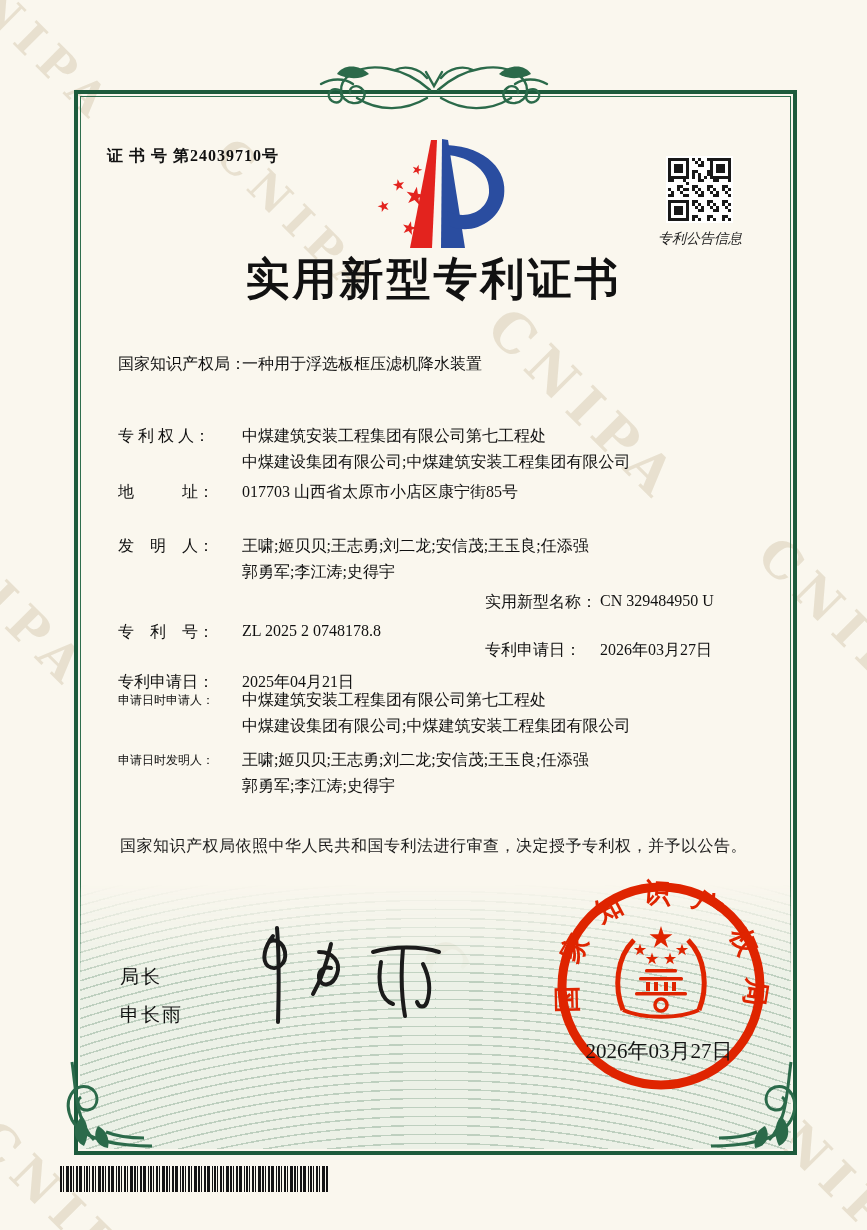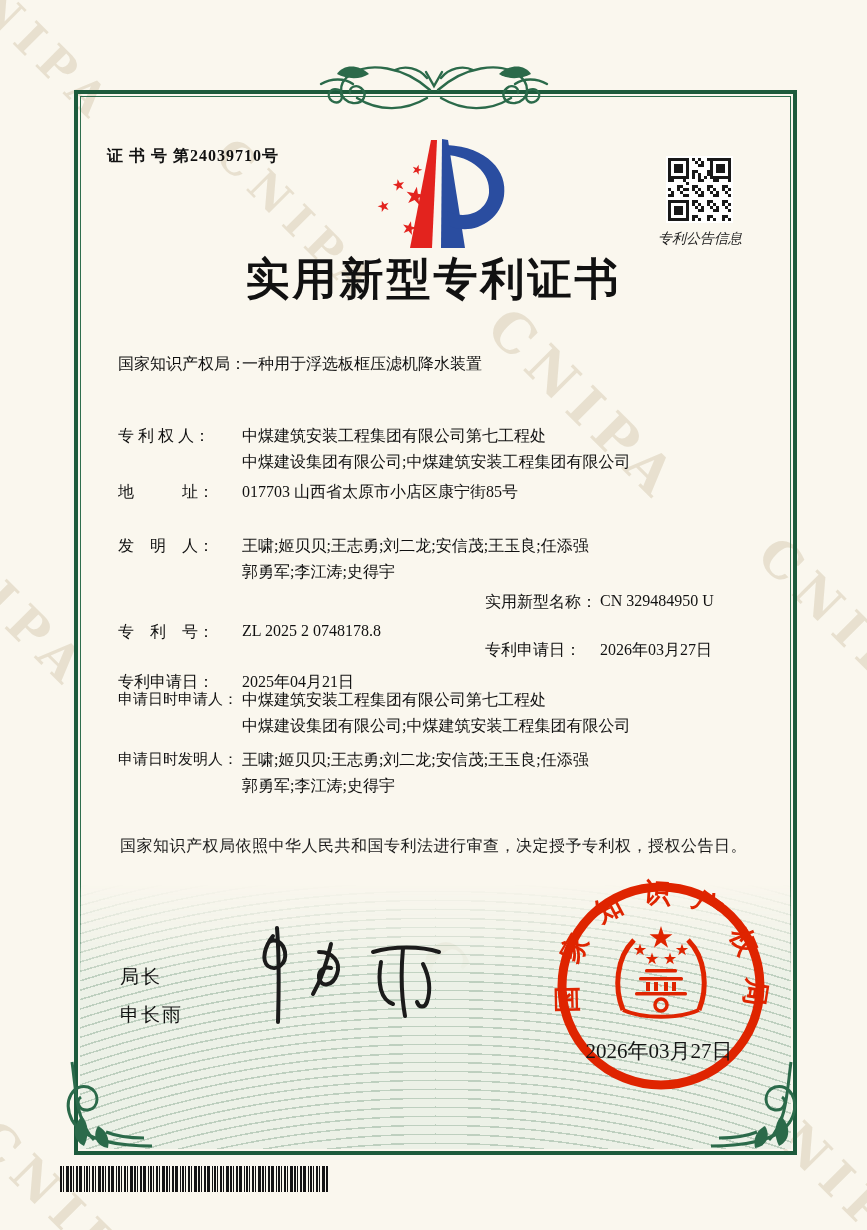--- a/index.html
+++ b/index.html
@@ -40,21 +40,21 @@
   #qr{display:grid;grid-template-columns:repeat(21,3px);grid-auto-rows:3px;background:#fff;padding:2px;}
   #qr .q1{background:#181818;}
   .qr-caption{position:absolute;left:640px;top:230px;width:120px;text-align:center;
     font-size:14px;font-style:italic;color:#222;}
   .doc-title{position:absolute;left:0;top:250px;width:867px;text-align:center;
     font-size:44px;font-weight:bold;letter-spacing:3px;}
   .row{position:absolute;left:118px;font-size:16px;white-space:nowrap;}
   .row .lbl{display:inline-block;}
   .row .val{position:absolute;left:124px;top:0;white-space:nowrap;}
   .row .l2{position:absolute;left:124px;top:26px;white-space:nowrap;}
-  .row.tight .lbl{font-size:15px;}
+  .row.tight .lbl{font-size:12px;}
   .rowr{position:absolute;left:485px;font-size:16px;white-space:nowrap;}
   .rowr .val{position:absolute;left:115px;top:0;white-space:nowrap;}
   .statement-line{position:absolute;left:0;width:867px;text-align:center;
     font-size:16px;letter-spacing:.5px;color:#1c1c1c;}
   .officer-title{position:absolute;left:120px;top:964px;font-size:19px;letter-spacing:2px;}
   .officer-name{position:absolute;left:120px;top:1002px;font-size:19px;letter-spacing:2px;}
   .signature{position:absolute;left:235px;top:922px;}
   .seal{position:absolute;left:552px;top:877px;z-index:4;}
   .page-footer{position:absolute;left:0;top:1108px;width:867px;text-align:center;font-size:14px;}
   .barcode{position:absolute;left:60px;top:1166px;width:272px;height:26px;
@@ -632,21 +632,21 @@
     <span class="val">中煤建筑安装工程集团有限公司第七工程处</span>
     <span class="l2">中煤建设集团有限公司;中煤建筑安装工程集团有限公司</span>
   </div>
 
   <div class="row tight" style="top:750px">
     <span class="lbl">申请日时发明人：</span>
     <span class="val">王啸;姬贝贝;王志勇;刘二龙;安信茂;王玉良;任添强</span>
     <span class="l2">郭勇军;李江涛;史得宇</span>
   </div>
 
-  <div class="statement-line" style="top:836px">国家知识产权局依照中华人民共和国专利法进行审查，决定授予专利权，授权公告日。</div>
+  <div class="statement-line" style="top:836px">国家知识产权局依照中华人民共和国专利法进行审查，决定授予专利权，并予以公告。</div>
 
   <div class="officer-title">局长</div>
   <div class="officer-name">申长雨</div>
 
   <svg class="signature" width="230" height="110" viewBox="0 0 230 110">
     <g fill="none" stroke="#1b1b1b" stroke-width="4" stroke-linecap="round">
       <path d="M38,14 C30,24 26,38 33,44 C41,50 52,42 50,30 C48,20 40,16 34,20"></path>
       <path d="M42,6 C44,30 44,64 43,100"></path>
       <path d="M96,22 C92,40 86,58 78,72"></path>
       <path d="M84,30 C98,30 106,40 102,52 C98,64 86,66 84,56 C83,48 90,44 96,46"></path>

